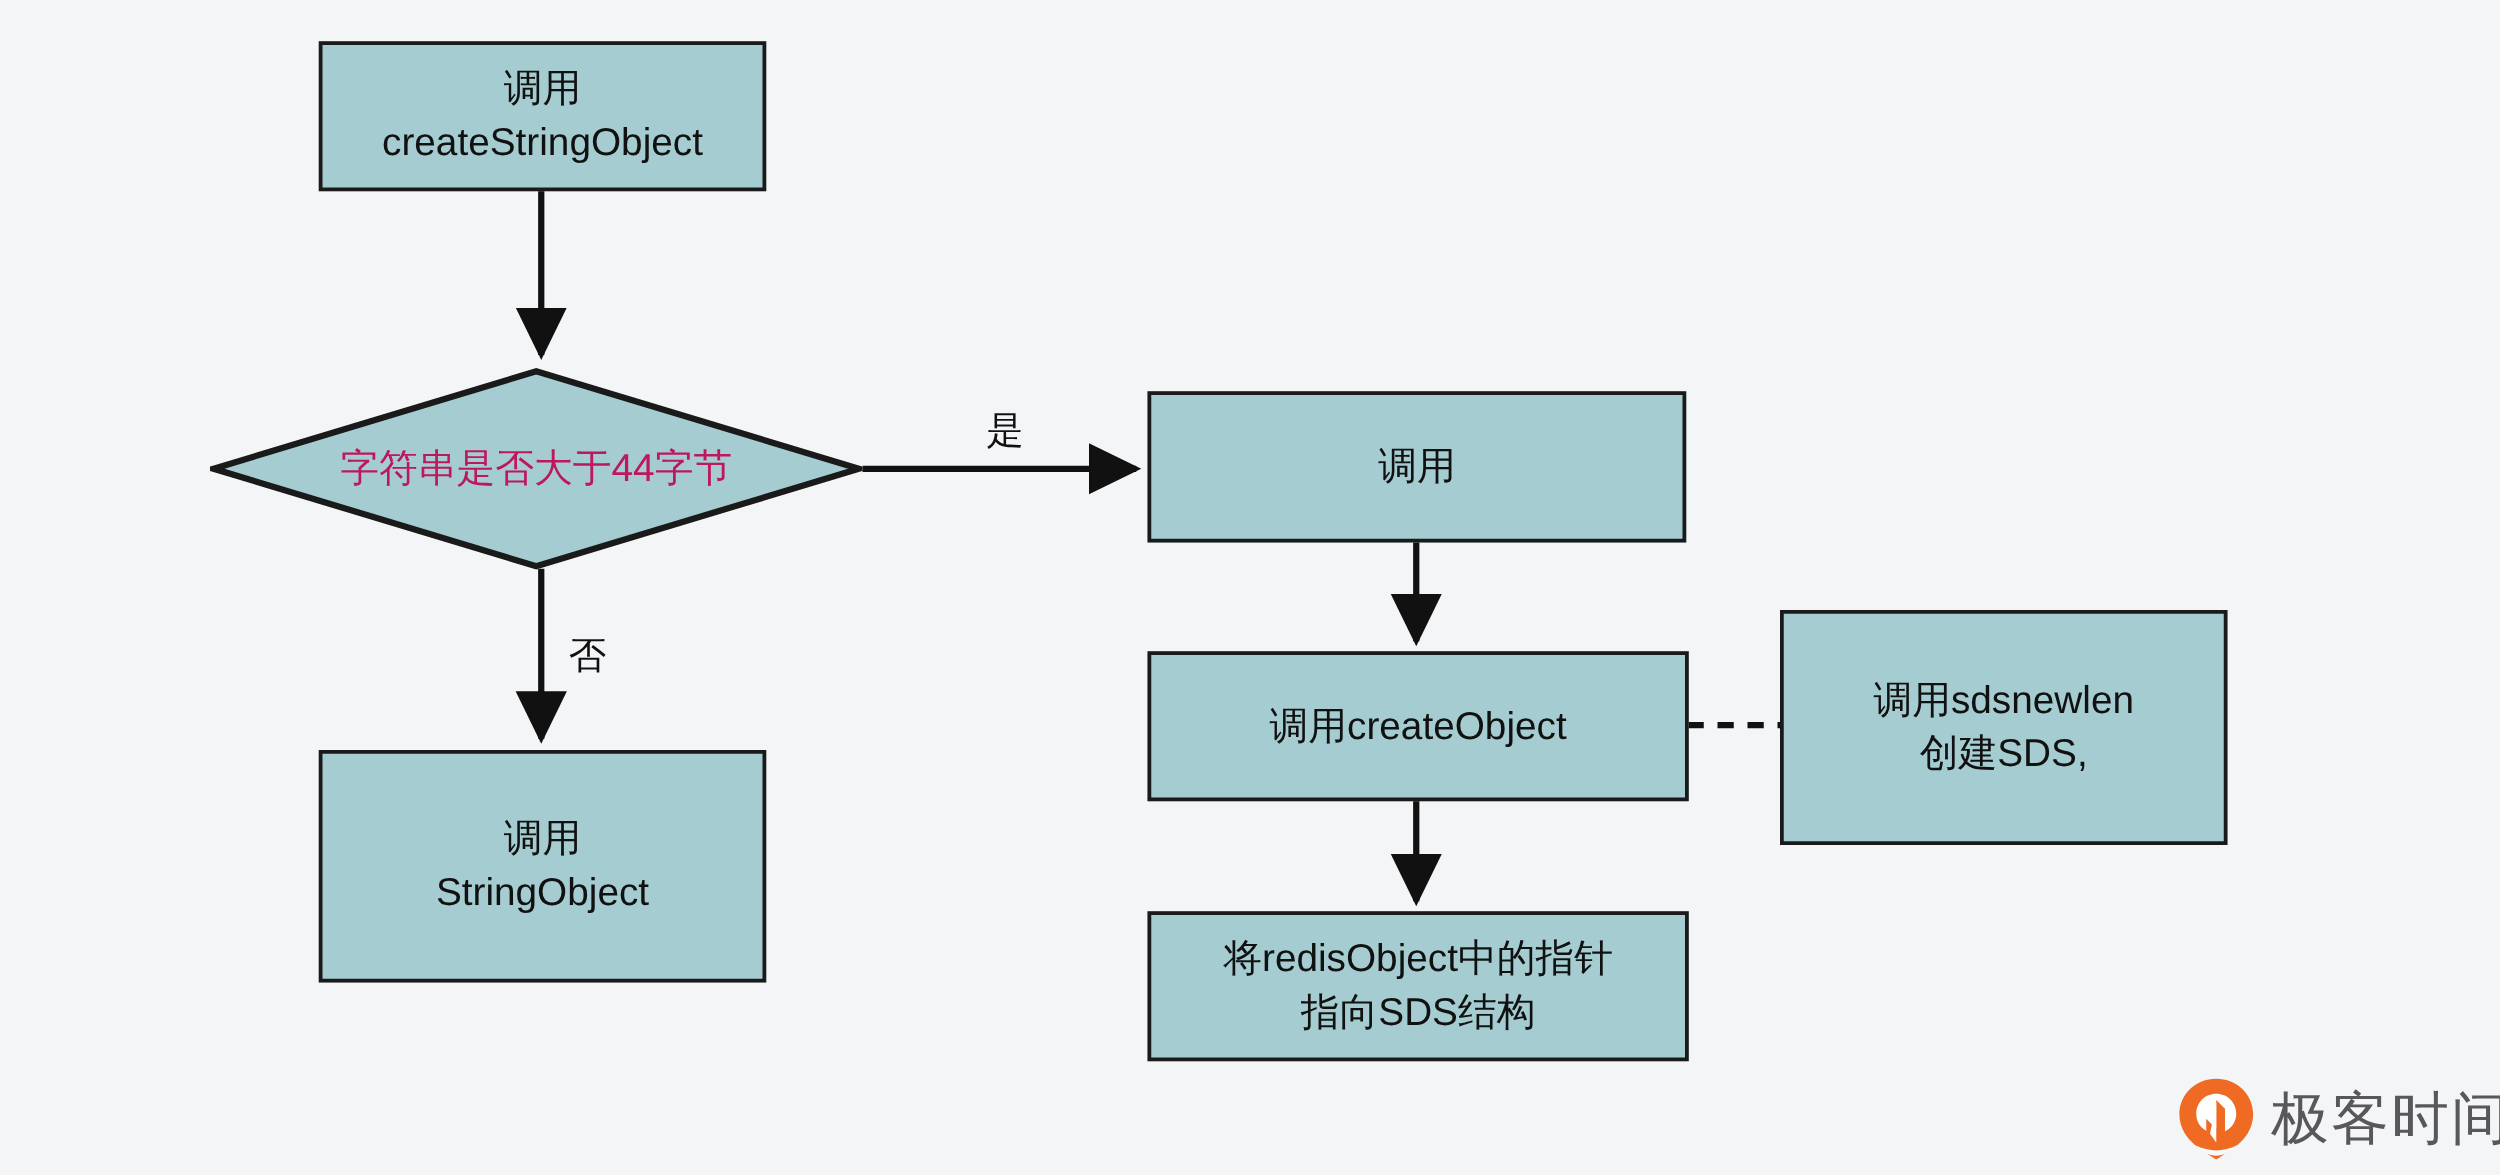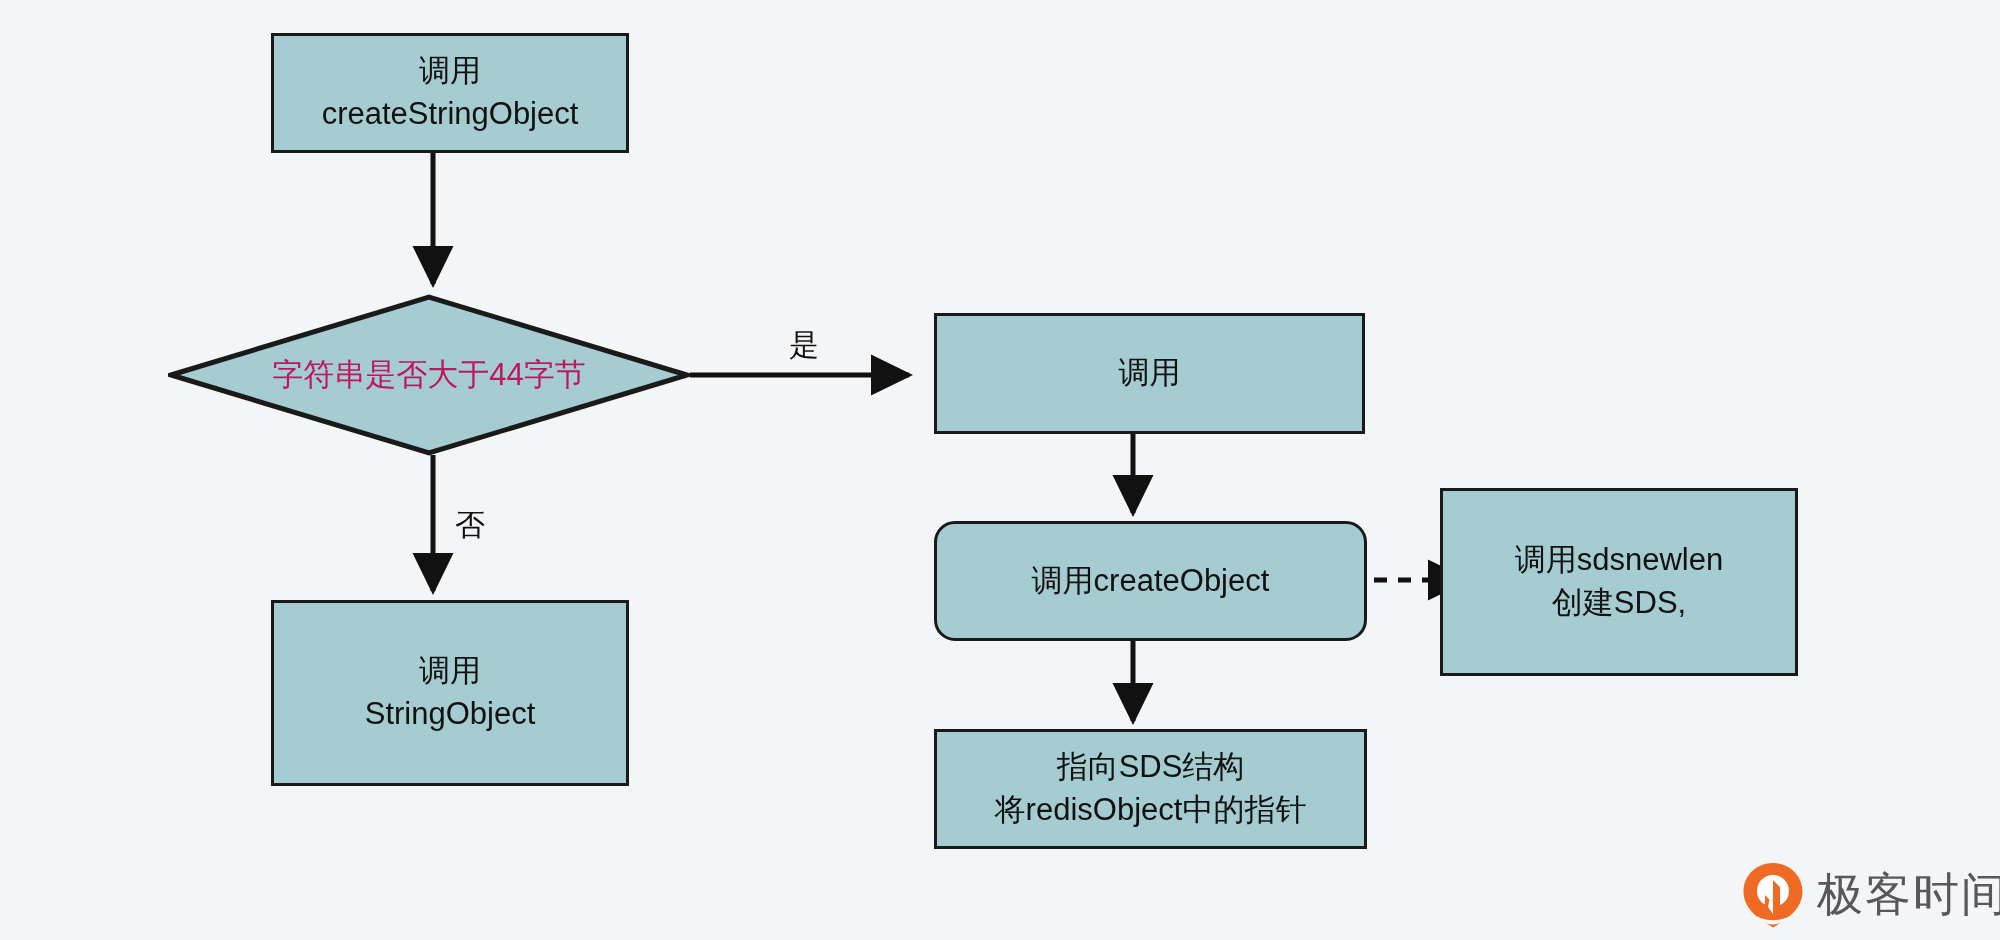--- a/index.html
+++ b/index.html
@@ -34,21 +34,20 @@
     border: 3px solid #1a1a1a;
     display: flex;
     flex-direction: column;
     align-items: center;
     justify-content: center;
     color: #111111;
     font-size: 31px;
     line-height: 1.38;
     text-align: center;
     white-space: nowrap;
-    margin-left: 16px;
   }
   .node .line {
     display: block;
   }
   .diamond-wrap {
     position: absolute;
     width: 522px;
     height: 162px;
   }
   .diamond-shape {
@@ -150,27 +149,27 @@
 
   <div class="node" style="left:255px; top:600px; width:358px; height:186px;">
     <span class="line">调用</span>
     <span class="line">StringObject</span>
   </div>
 
   <div class="node" style="left:918px; top:313px; width:431px; height:121px;">
     <span class="line">调用</span>
   </div>
 
-  <div class="node" style="left:918px; top:521px; width:433px; height:120px;border-radius:21px;">
+  <div class="node" style="left:918px; top:521px; width:433px; height:120px;">
     <span class="line">调用createObject</span>
   </div>
 
   <div class="node" style="left:918px; top:729px; width:433px; height:120px;">
+    <span class="line">将redisObject中的指针</span>
     <span class="line">指向SDS结构</span>
-    <span class="line">将redisObject中的指针</span>
   </div>
 
   <div class="node" style="left:1424px; top:488px; width:358px; height:188px;">
     <span class="line">调用sdsnewlen</span>
     <span class="line">创建SDS,</span>
   </div>
 
   <div class="edge-label" style="left:789px; top:330px;">是</div>
 
   <div class="edge-label" style="left:455px; top:510px;">否</div>

